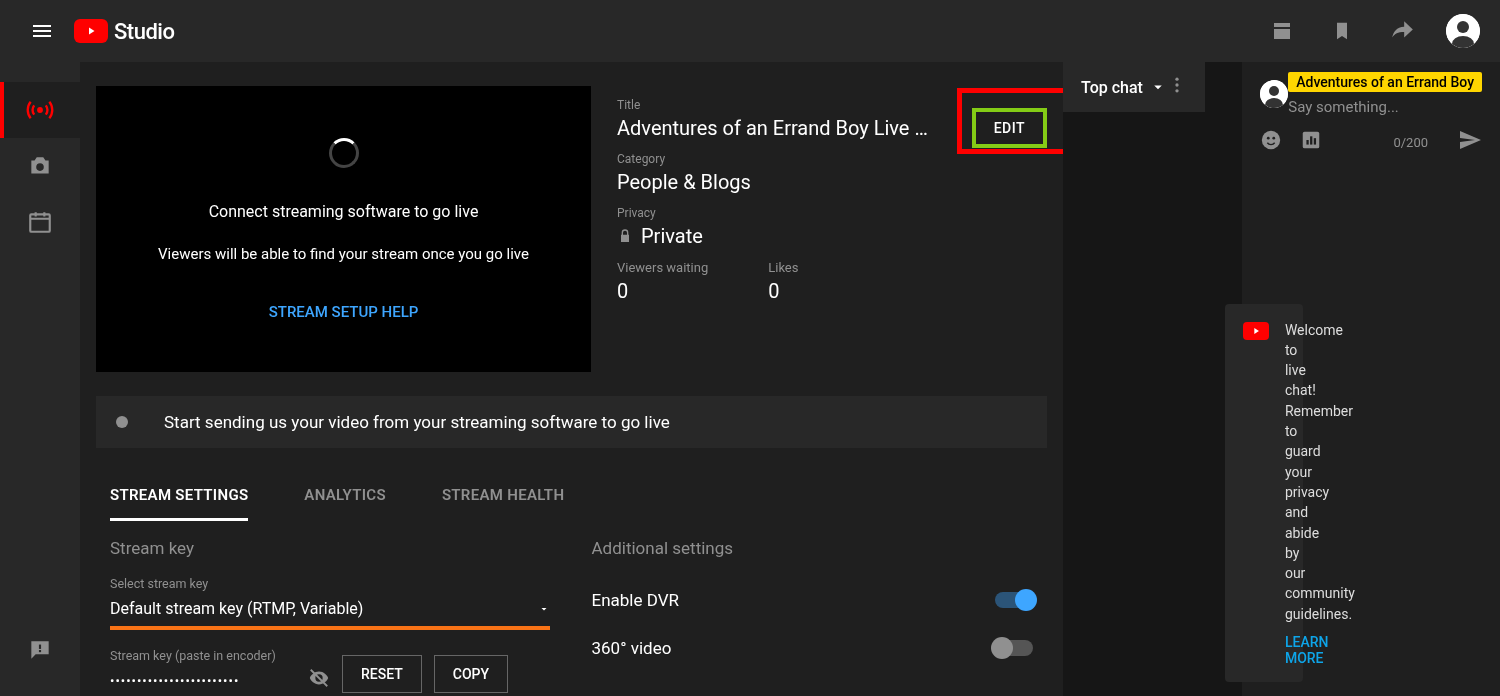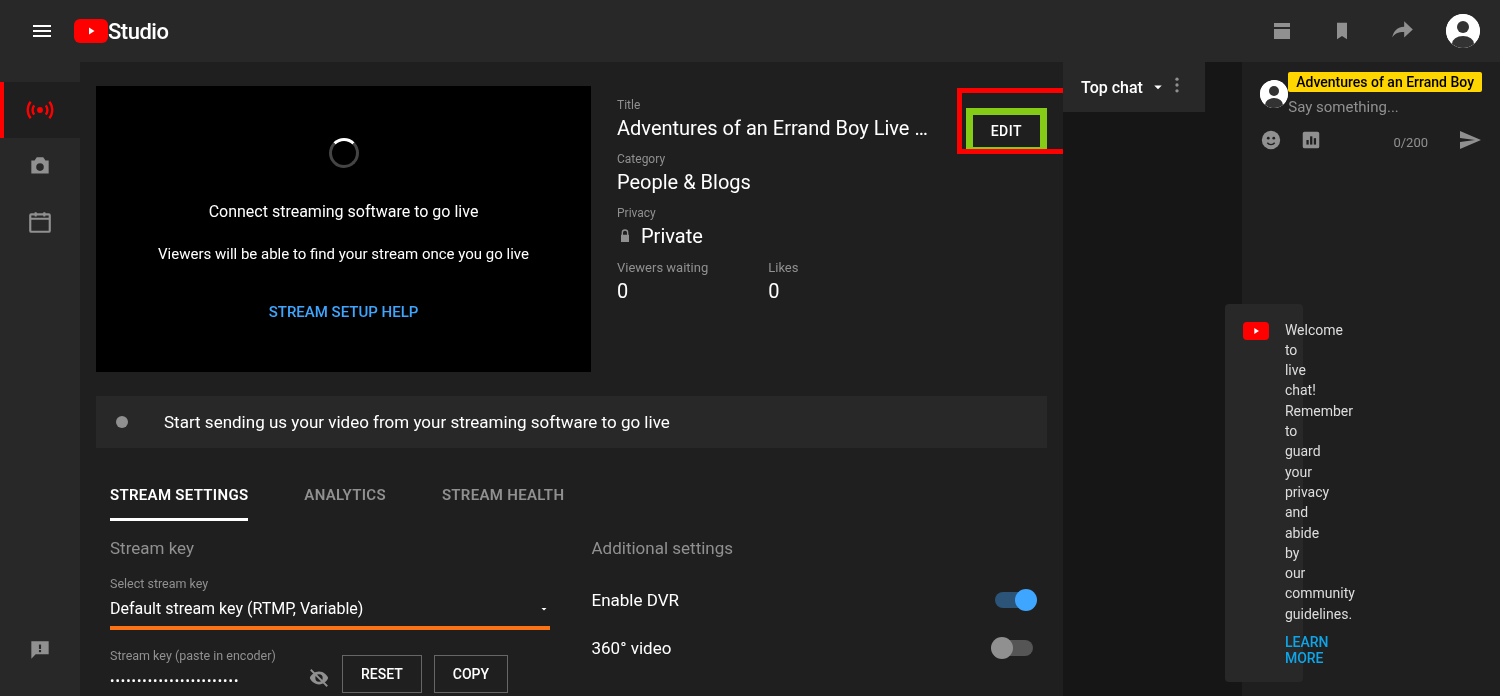--- a/index.html
+++ b/index.html
@@ -4,21 +4,21 @@
 <style>
   * { box-sizing: border-box; margin: 0; padding: 0; font-family: Roboto, Arial, sans-serif; }
   html, body { width: 1500px; height: 696px; background: #161616; color: #fff; overflow: hidden; }
 
   
   .header { height: 62px; display: flex; align-items: center; padding: 0 20px; background: #282828; }
   .hamburger { width: 44px; height: 44px; display: flex; align-items: center; justify-content: center; cursor: pointer; border-radius: 50%; }
   .logo-wrap { display: flex; align-items: center; margin-left: 10px; }
   .yt-play { width: 34px; height: 24px; background: #ff0000; border-radius: 6px; display: flex; align-items: center; justify-content: center; }
   .yt-play svg { width: 12px; height: 12px; }
-  .studio-text { font-size: 22px; font-weight: 500; letter-spacing: -0.5px; }
+  .studio-text { font-size: 22px; font-weight: 500; margin-left: 6px; letter-spacing: -0.5px; }
   .header-spacer { flex: 1; }
   .header-icon { width: 40px; height: 40px; display: flex; align-items: center; justify-content: center; margin: 0 10px; color: #aaa; cursor: pointer; }
   .avatar { width: 34px; height: 34px; border-radius: 50%; background: #fff; margin-left: 14px; display:flex; align-items:center; justify-content:center; overflow:hidden; cursor:pointer;}
   .avatar svg { width: 34px; height: 34px; }
 
   
   .sidebar { position: absolute; top: 62px; left: 0; width: 80px; height: 634px; background: #282828; display: flex; flex-direction: column; align-items: center; padding-top: 20px; }
   .sidebar-item { width: 80px; height: 56px; display: flex; align-items: center; justify-content: center; cursor: pointer; position: relative; }
   .sidebar-item.active { background: #1f1f1f; }
   .sidebar-item.active::before { content:""; position:absolute; left:0; top:0; bottom:0; width:4px; background:#ff0000; }
@@ -38,21 +38,21 @@
   .preview .line2 { font-size: 15px; margin-bottom: 40px; color: #fff; }
   .preview .help { color: #3ea6ff; font-weight: 500; font-size: 15px; cursor: pointer; }
 
   .meta { flex: 1; padding-left: 26px; position: relative; }
   .meta-label { font-size: 12px; color: #909090; margin-top: 12px; }
   .meta-value { font-size: 20px; color: #fff; margin-top: 4px; margin-bottom: 12px; }
   .privacy-row { display: flex; align-items: center; gap: 8px; }
   .stats-row { display: flex; gap: 60px; margin-top: 4px; }
   .stat-label { font-size: 13px; color: #909090; }
   .stat-value { font-size: 20px; color: #fff; margin-top: 4px; }
-  .edit-btn { position: absolute; top: 22px; right: 0; border: 7px solid #84cc16; padding: 8px 18px; font-size: 14px; font-weight: 500; letter-spacing: 0.5px; background: transparent; color: #fff; cursor: pointer; }
+  .edit-btn { position: absolute; top: 22px; right: 0; border: 4px solid #84cc16; padding: 8px 18px; font-size: 14px; font-weight: 500; letter-spacing: 0.5px; background: transparent; color: #fff; cursor: pointer; }
   .highlight-box { position: absolute; top: 2px; right: -46px; width: 136px; height: 66px; border: 5px solid #ff0000; pointer-events: none; }
 
   .status-bar { display: flex; align-items: center; padding: 16px 20px; background: #282828; margin: 0 16px; }
   .status-dot { width: 12px; height: 12px; border-radius: 50%; background: #909090; margin-right: 36px; }
   .status-text { font-size: 17px; color: #fff; }
 
   .tabs { display: flex; padding: 0 16px; margin-top: 24px; border-bottom: 1px solid transparent; }
   .tab { padding: 14px 0; margin-right: 56px; font-size: 15px; font-weight: 600; color: #909090; letter-spacing: 0.3px; cursor: pointer; border-bottom: 3px solid transparent; }
   .tab:first-child { margin-left: 14px; }
   .tab.active { color: #fff; border-bottom-color: #fff; }

